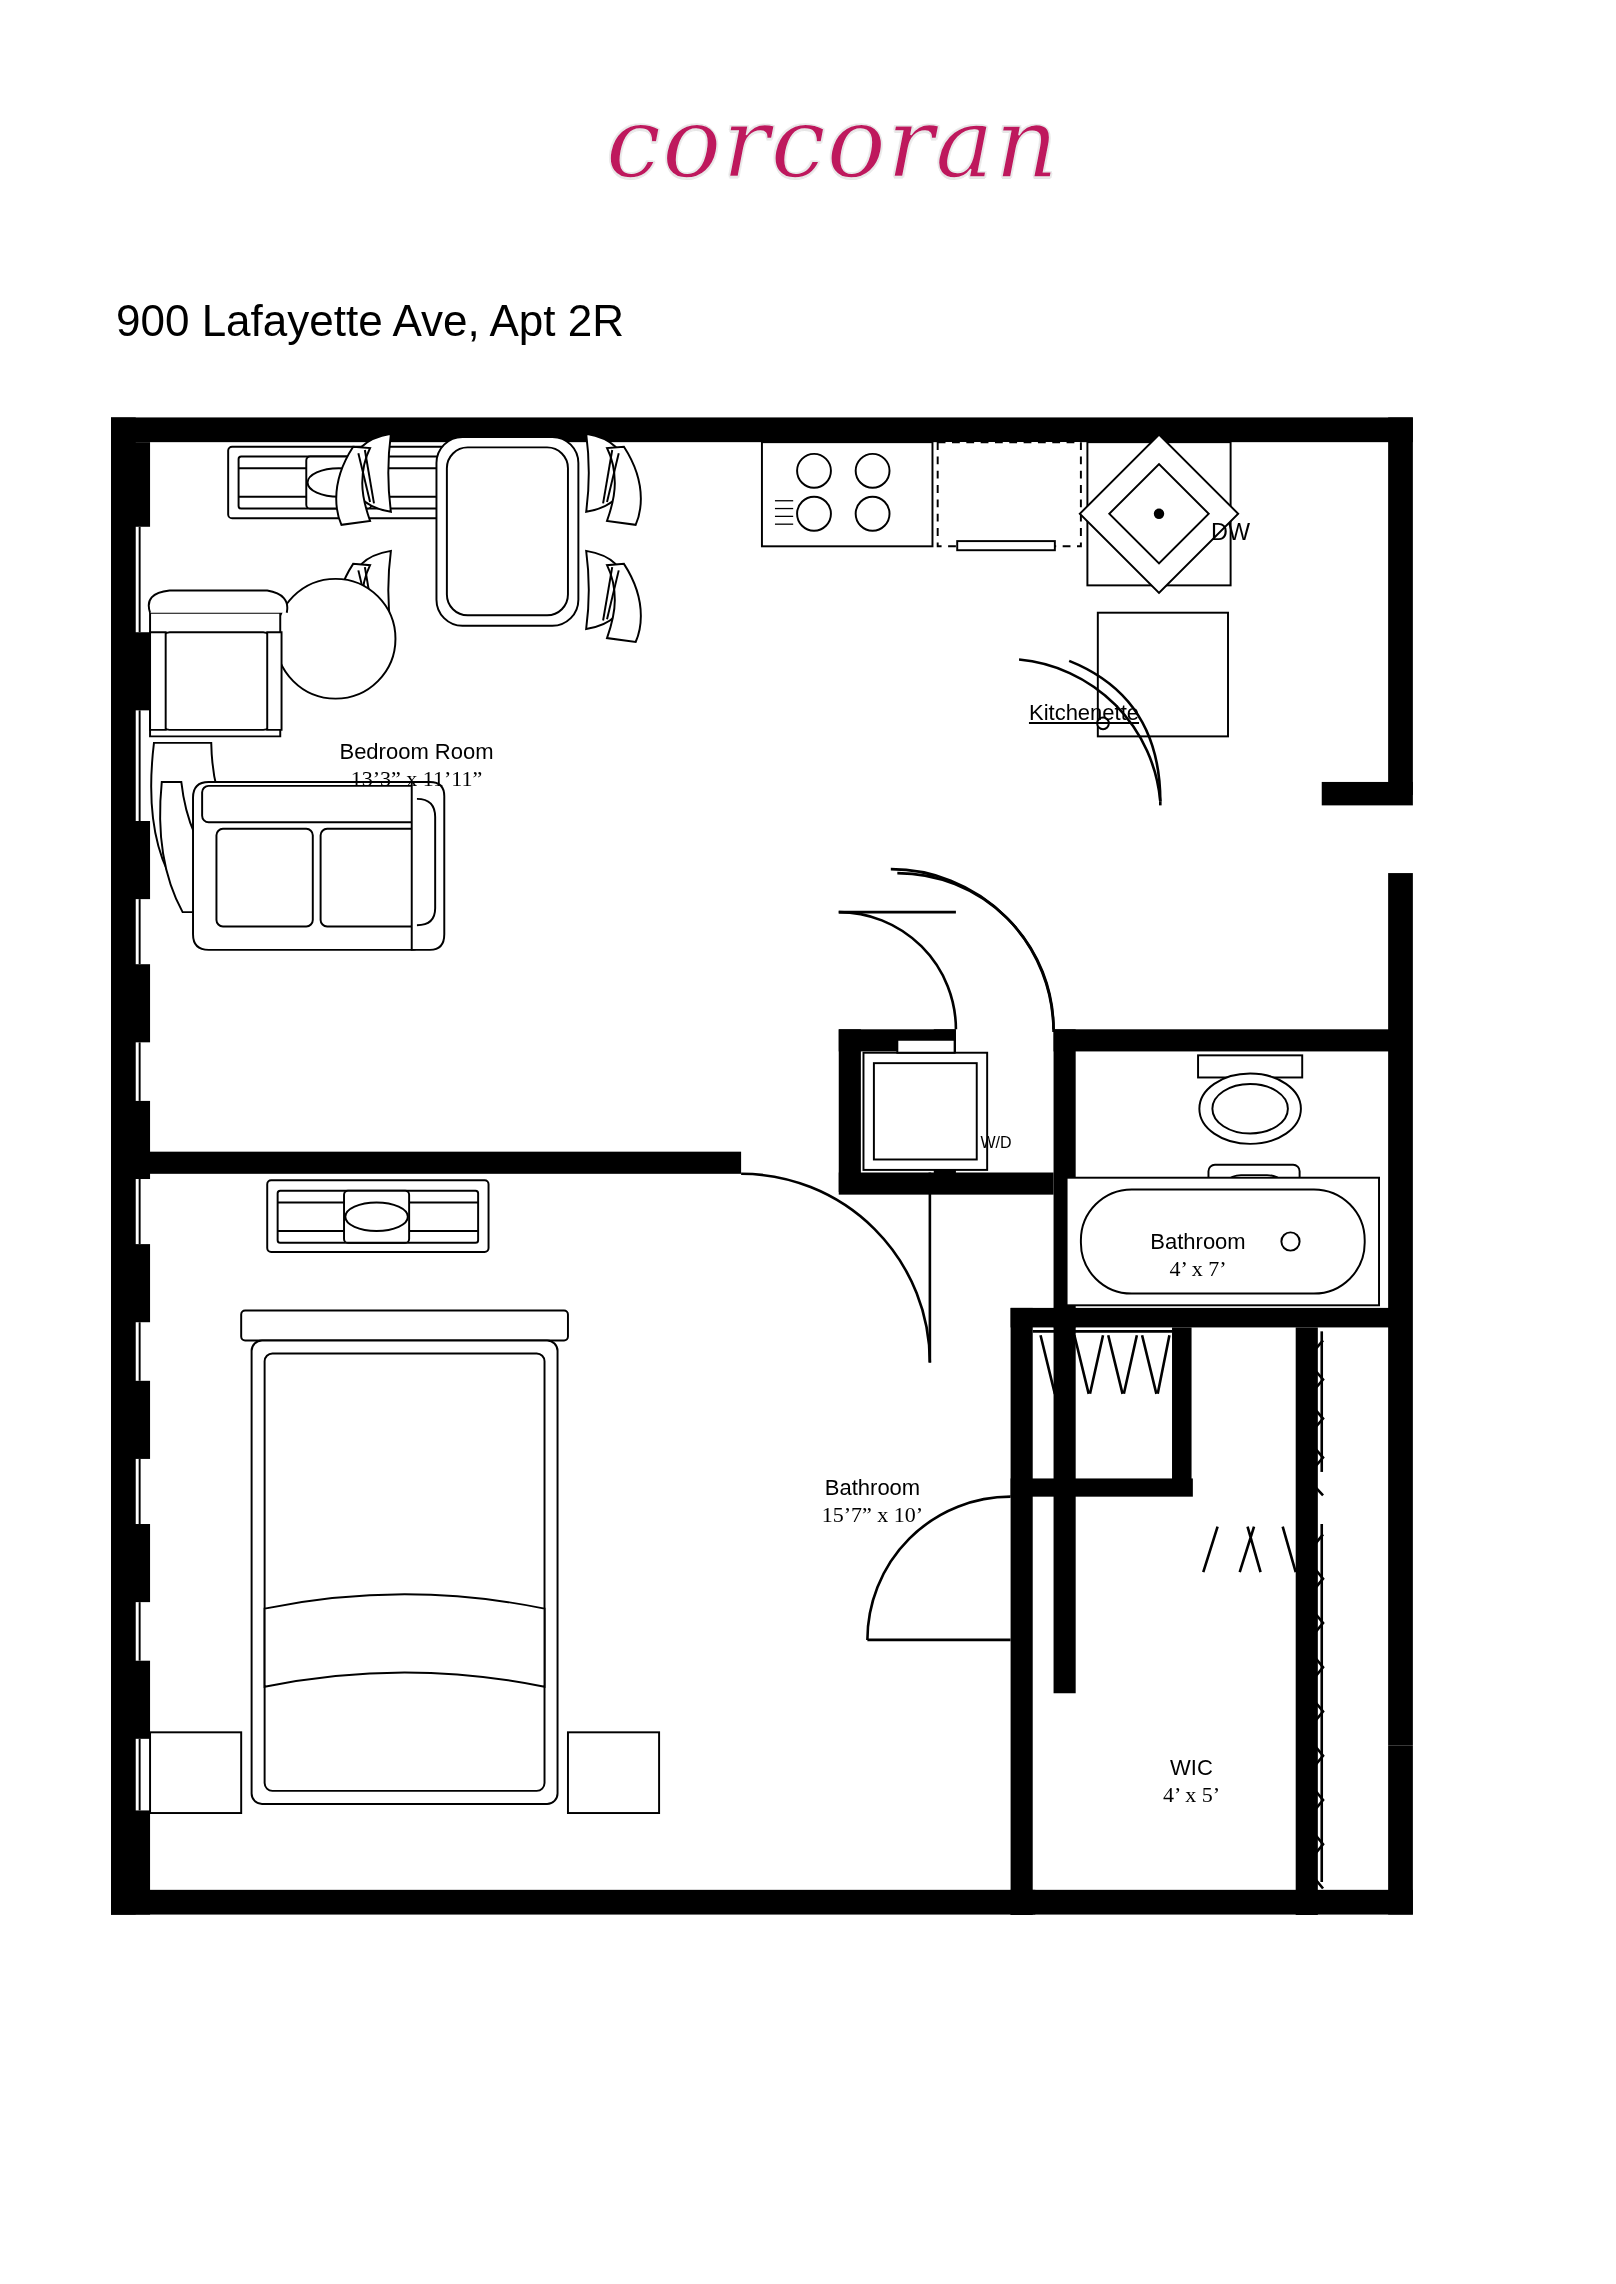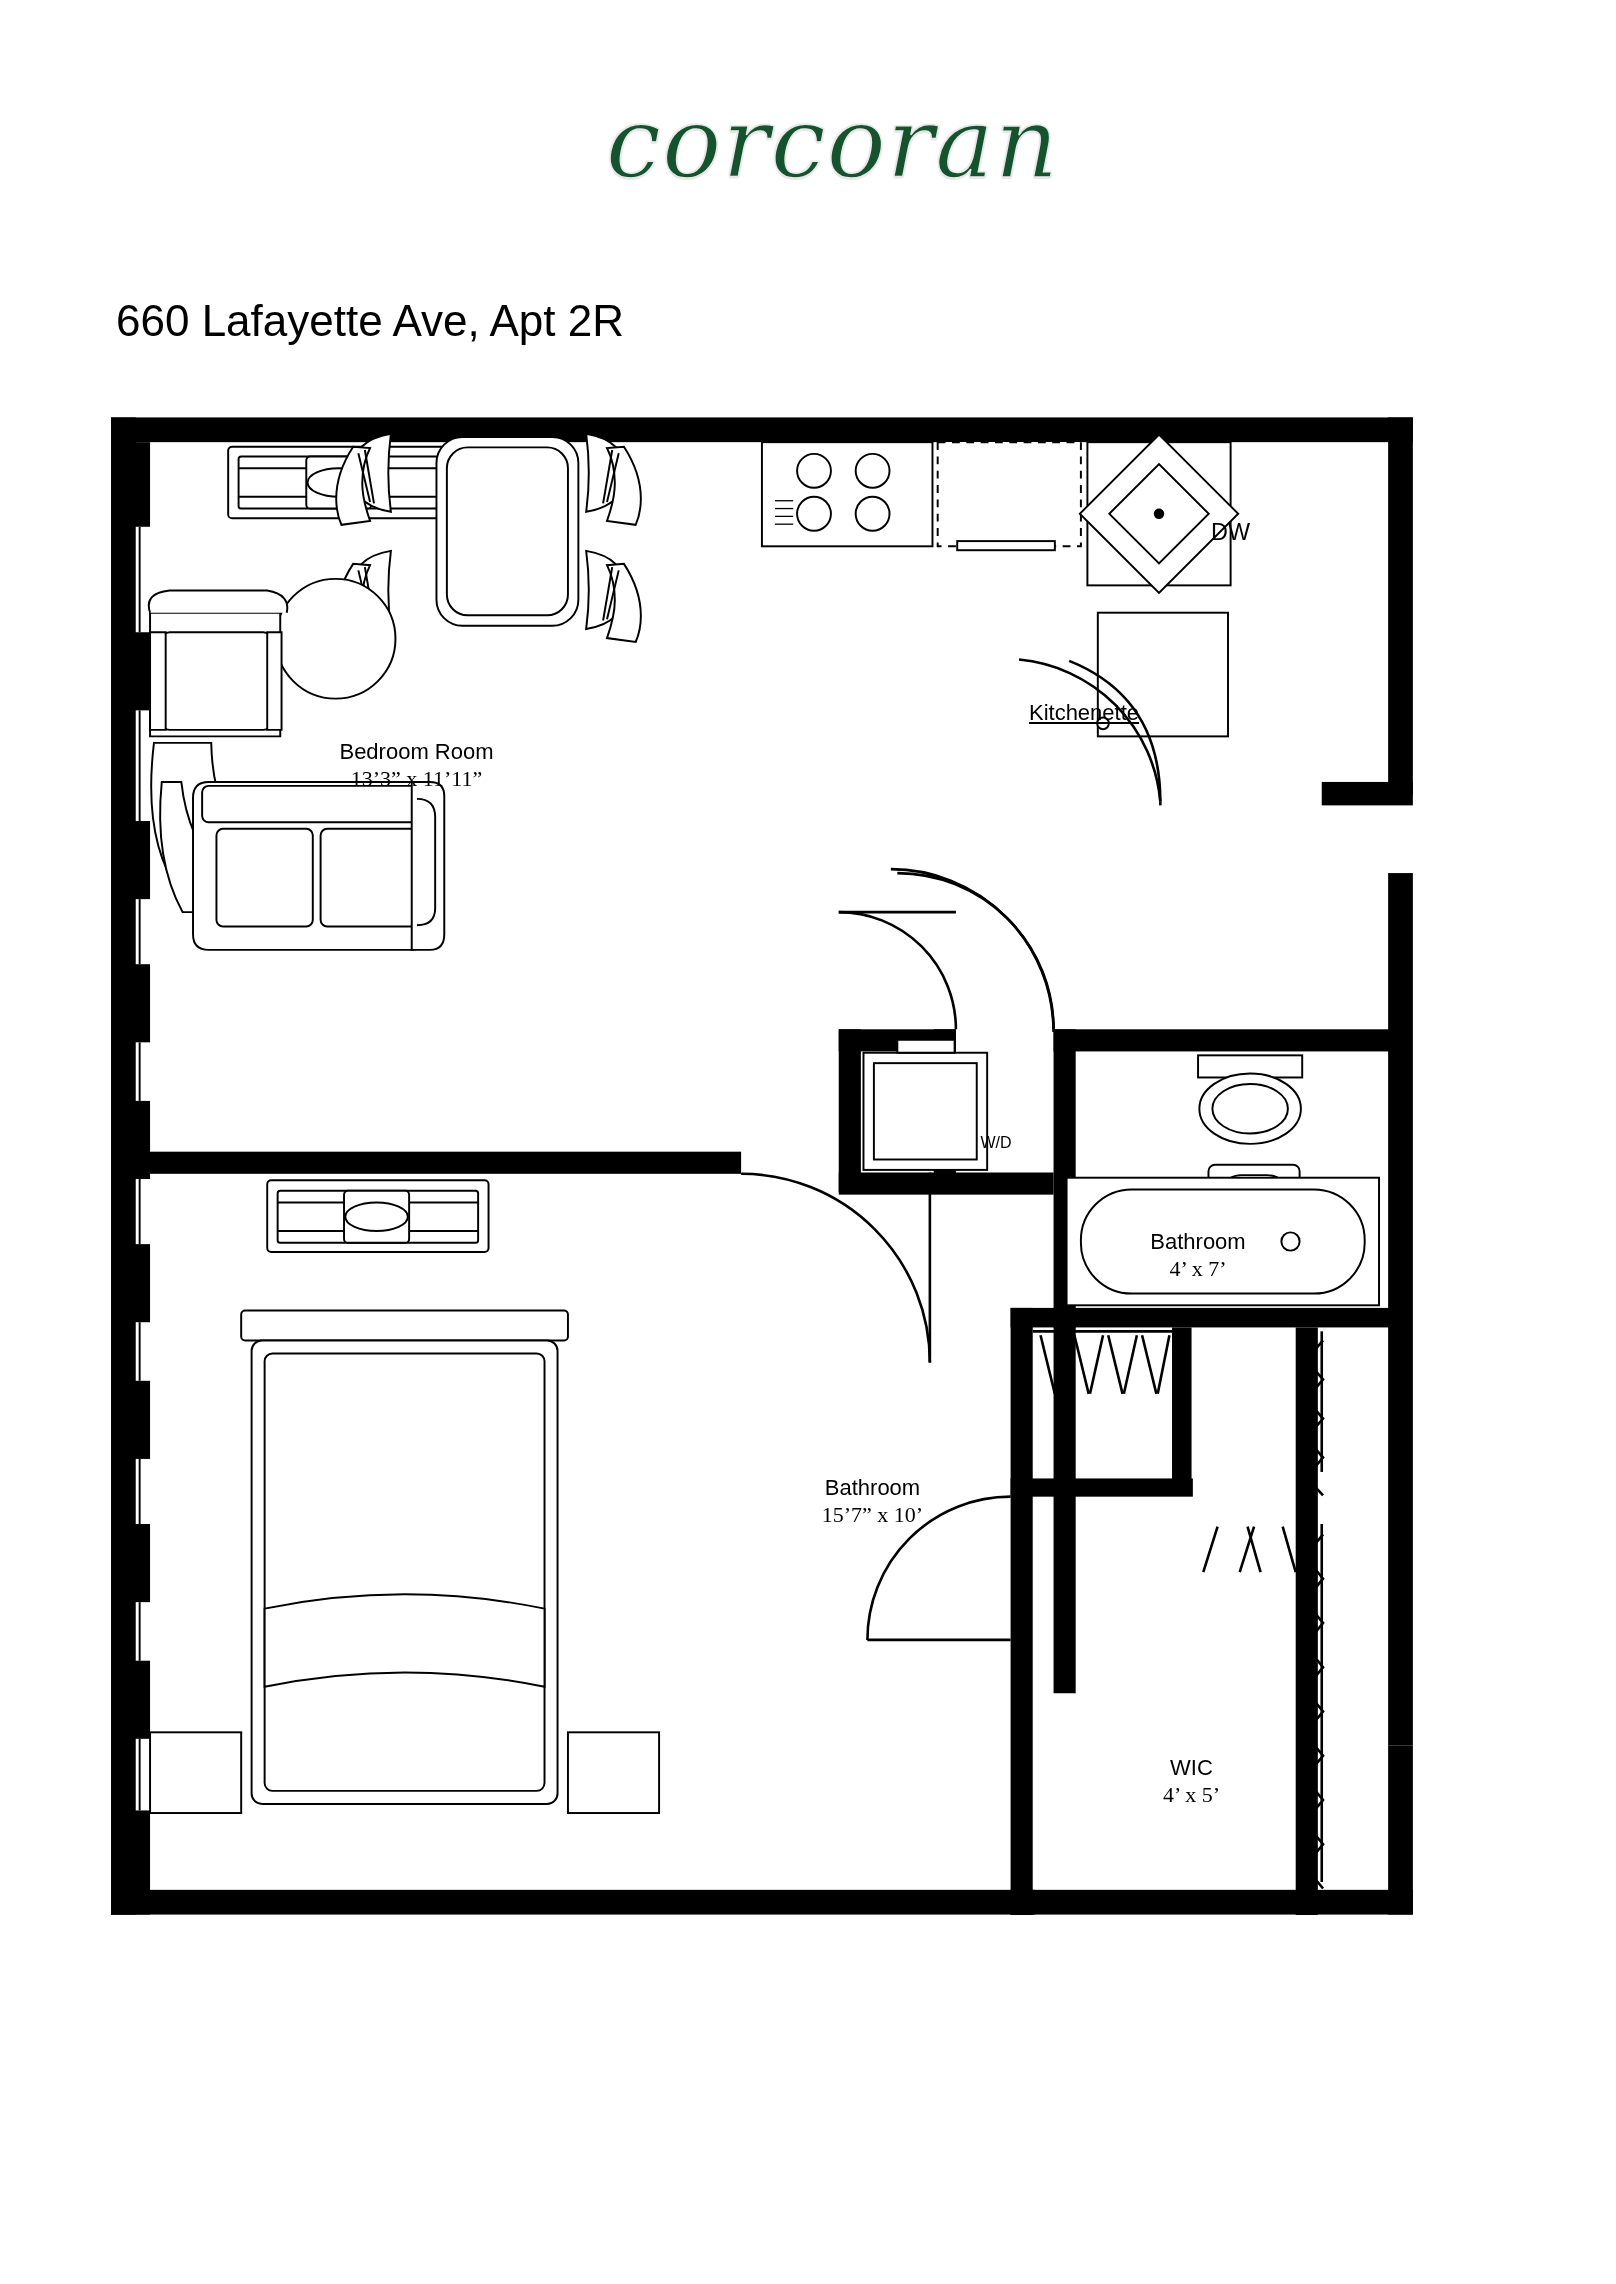--- a/index.html
+++ b/index.html
@@ -19,21 +19,21 @@
   
   .watermark {
     position: absolute;
     left: 606px;
     top: 85px;
     width: 573px;
     height: 117px;
     font-family: "DejaVu Serif", serif;
     font-style: italic;
     font-size: 98px;
-    color: #14532d;
+    color: #be185d;
     text-shadow:
       0 0 0 #ffffff,
       1.3px 1.3px 0 #ededed,
       -1.3px -1.3px 0 #ededed,
       0 2px 0 #e6e6e6;
     letter-spacing: 1.3px;
     line-height: 117px;
     white-space: nowrap;
     -webkit-text-stroke: 1.3px #e8e8e8;
     user-select: none;
@@ -73,21 +73,21 @@
   .lbl-bed  { left: 736px; top: 1475px; width: 273px; }
   .lbl-wic  { left: 1107px; top: 1755px; width: 169px; }
   .lbl-dw   { left: 1133px; top: 518px;  width: 117px; font-size: 23.4px; text-align: right; }
   .lbl-wd   { left: 931px; top: 1126px; width: 130px; font-size: 16px; margin-top: 7px; }
 </style>
 </head>
 <body>
 
 <div class="watermark">corcoran</div>
 
-<div class="title">660 Lafayette Ave, Apt 2R</div>
+<div class="title">900 Lafayette Ave, Apt 2R</div>
 
 <div id="plan">
 <svg width="1393" height="1498" viewBox="0 0 2140 2300" xmlns="http://www.w3.org/2000/svg">
 
   <g>
     <rect x="40" y="40" width="2060" height="2180" fill="#ffffff"></rect>
   </g>
 
   <g fill="#000000">
 

